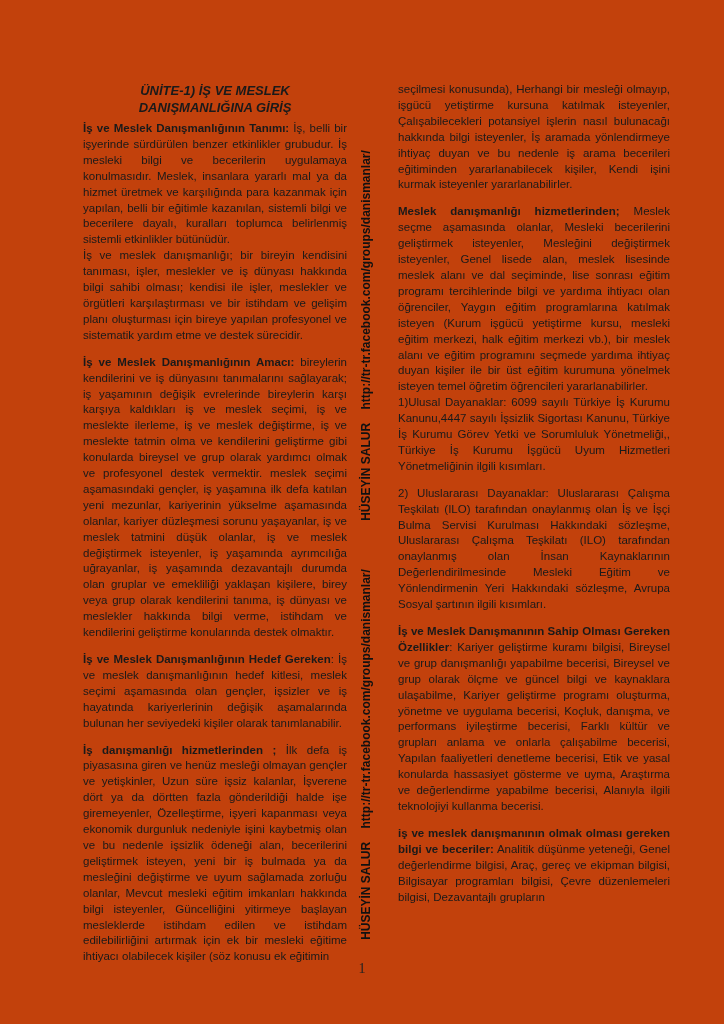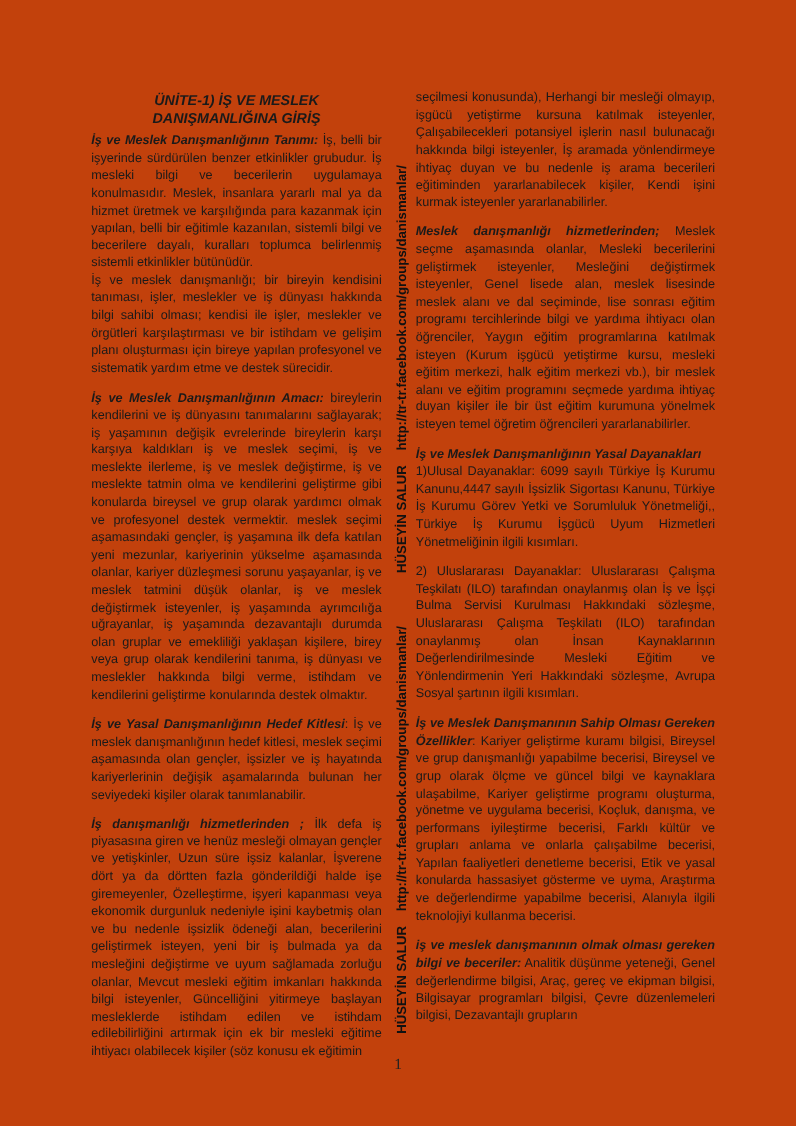--- a/index.html
+++ b/index.html
@@ -17,37 +17,36 @@
     color: #1a1a1a;
   }
   .col {
     position: absolute;
     top: 82px;
     font-size: 11.5px;
     line-height: 15.9px;
     text-align: justify;
   }
   .col-left  { left: 83px;  width: 264px; }
-  .col-right { left: 378px; width: 272px; }
+  .col-right { left: 398px; width: 272px; }
 
   .doc-title {
     font-weight: bold;
     font-style: italic;
     font-size: 13px;
     line-height: 17px;
     text-align: center;
     margin-bottom: 5px;
   }
   .para { margin: 0; }
   .para + .para, .heading + .para, .para + .heading { margin-top: 11px; }
   .para.no-gap { margin-top: 0; }
 
   .lead {
     font-weight: bold;
-    font-style: italic;
   }
   .lead-plain {
     font-weight: normal;
   }
   .heading {
     font-weight: bold;
     font-style: italic;
     margin: 0;
   }
 
@@ -86,34 +85,33 @@
     <div class="doc-title">
       <div>ÜNİTE-1) İŞ VE MESLEK DANIŞMANLIĞINA GİRİŞ</div>
     </div>
 
     <p class="para"><span class="lead">İş ve Meslek Danışmanlığının Tanımı:</span><span> İş, belli bir işyerinde sürdürülen benzer etkinlikler grubudur. İş mesleki bilgi ve becerilerin uygulamaya konulmasıdır. Meslek, insanlara yararlı mal ya da hizmet üretmek ve karşılığında para kazanmak için yapılan, belli bir eğitimle kazanılan, sistemli bilgi ve becerilere dayalı, kuralları toplumca belirlenmiş sistemli etkinlikler bütünüdür.</span></p>
 
     <p class="para no-gap"><span>İş ve meslek danışmanlığı; bir bireyin kendisini tanıması, işler, meslekler ve iş dünyası hakkında bilgi sahibi olması; kendisi ile işler, meslekler ve örgütleri karşılaştırması ve bir istihdam ve gelişim planı oluşturması için bireye yapılan profesyonel ve sistematik yardım etme ve destek sürecidir.</span></p>
 
     <p class="para"><span class="lead">İş ve Meslek Danışmanlığının Amacı:</span><span> bireylerin kendilerini ve iş dünyasını tanımalarını sağlayarak; iş yaşamının değişik evrelerinde bireylerin karşı karşıya kaldıkları iş ve meslek seçimi, iş ve meslekte ilerleme, iş ve meslek değiştirme, iş ve meslekte tatmin olma ve kendilerini geliştirme gibi konularda bireysel ve grup olarak yardımcı olmak ve profesyonel destek vermektir. meslek seçimi aşamasındaki gençler, iş yaşamına ilk defa katılan yeni mezunlar, kariyerinin yükselme aşamasında olanlar, kariyer düzleşmesi sorunu yaşayanlar, iş ve meslek tatmini düşük olanlar, iş ve meslek değiştirmek isteyenler, iş yaşamında ayrımcılığa uğrayanlar, iş yaşamında dezavantajlı durumda olan gruplar ve emekliliği yaklaşan kişilere, birey veya grup olarak kendilerini tanıma, iş dünyası ve meslekler hakkında bilgi verme, istihdam ve kendilerini geliştirme konularında destek olmaktır.</span></p>
 
-    <p class="para"><span class="lead">İş ve Yasal Danışmanlığının Hedef Kitlesi</span><span>: İş ve meslek danışmanlığının hedef kitlesi, meslek seçimi aşamasında olan gençler, işsizler ve iş hayatında kariyerlerinin değişik aşamalarında bulunan her seviyedeki kişiler olarak tanımlanabilir.</span></p>
+    <p class="para"><span class="lead">İş ve Meslek Danışmanlığının Hedef Gereken</span><span>: İş ve meslek danışmanlığının hedef kitlesi, meslek seçimi aşamasında olan gençler, işsizler ve iş hayatında kariyerlerinin değişik aşamalarında bulunan her seviyedeki kişiler olarak tanımlanabilir.</span></p>
 
     <p class="para"><span class="lead">İş danışmanlığı hizmetlerinden ;</span><span> İlk defa iş piyasasına giren ve henüz mesleği olmayan gençler ve yetişkinler, Uzun süre işsiz kalanlar, İşverene dört ya da dörtten fazla gönderildiği halde işe giremeyenler, Özelleştirme, işyeri kapanması veya ekonomik durgunluk nedeniyle işini kaybetmiş olan ve bu nedenle işsizlik ödeneği alan, becerilerini geliştirmek isteyen, yeni bir iş bulmada ya da mesleğini değiştirme ve uyum sağlamada zorluğu olanlar, Mevcut mesleki eğitim imkanları hakkında bilgi isteyenler, Güncelliğini yitirmeye başlayan mesleklerde istihdam edilen ve istihdam edilebilirliğini artırmak için ek bir mesleki eğitime ihtiyacı olabilecek kişiler (söz konusu ek eğitimin</span></p>
   </div>
 
   <div class="wm wm1"><span>HÜSEYİN SALUR    http://tr-tr.facebook.com/groups/danismanlar/</span></div>
   <div class="wm wm2"><span>HÜSEYİN SALUR    http://tr-tr.facebook.com/groups/danismanlar/</span></div>
 
   <div class="col col-right">
     <p class="para no-gap"><span>seçilmesi konusunda), Herhangi bir mesleği olmayıp, işgücü yetiştirme kursuna katılmak isteyenler, Çalışabilecekleri potansiyel işlerin nasıl bulunacağı hakkında bilgi isteyenler, İş aramada yönlendirmeye ihtiyaç duyan ve bu nedenle iş arama becerileri eğitiminden yararlanabilecek kişiler, Kendi işini kurmak isteyenler yararlanabilirler.</span></p>
 
     <p class="para"><span class="lead">Meslek danışmanlığı hizmetlerinden;</span><span> Meslek seçme aşamasında olanlar, Mesleki becerilerini geliştirmek isteyenler, Mesleğini değiştirmek isteyenler, Genel lisede alan, meslek lisesinde meslek alanı ve dal seçiminde, lise sonrası eğitim programı tercihlerinde bilgi ve yardıma ihtiyacı olan öğrenciler, Yaygın eğitim programlarına katılmak isteyen (Kurum işgücü yetiştirme kursu, mesleki eğitim merkezi, halk eğitim merkezi vb.), bir meslek alanı ve eğitim programını seçmede yardıma ihtiyaç duyan kişiler ile bir üst eğitim kurumuna yönelmek isteyen temel öğretim öğrencileri yararlanabilirler.</span></p>
 
-    <p class="heading">İş ve Meslek Danışmanlığının Yasal Dayanakları</p>
 
     <p class="para no-gap"><span class="lead-plain">1)Ulusal Dayanaklar:</span><span> 6099 sayılı Türkiye İş Kurumu Kanunu,4447 sayılı İşsizlik Sigortası Kanunu, Türkiye İş Kurumu Görev Yetki ve Sorumluluk Yönetmeliği,, Türkiye İş Kurumu İşgücü Uyum Hizmetleri Yönetmeliğinin ilgili kısımları.</span></p>
 
     <p class="para"><span class="lead-plain">2) Uluslararası Dayanaklar</span><span>: Uluslararası Çalışma Teşkilatı (ILO) tarafından onaylanmış olan İş ve İşçi Bulma Servisi Kurulması Hakkındaki sözleşme, Uluslararası Çalışma Teşkilatı (ILO) tarafından onaylanmış olan İnsan Kaynaklarının Değerlendirilmesinde Mesleki Eğitim ve Yönlendirmenin Yeri Hakkındaki sözleşme, Avrupa Sosyal şartının ilgili kısımları.</span></p>
 
     <p class="para"><span class="lead">İş ve Meslek Danışmanının Sahip Olması Gereken Özellikler</span><span>: Kariyer geliştirme kuramı bilgisi, Bireysel ve grup danışmanlığı yapabilme becerisi, Bireysel ve grup olarak ölçme ve güncel bilgi ve kaynaklara ulaşabilme, Kariyer geliştirme programı oluşturma, yönetme ve uygulama becerisi, Koçluk, danışma, ve performans iyileştirme becerisi, Farklı kültür ve grupları anlama ve onlarla çalışabilme becerisi, Yapılan faaliyetleri denetleme becerisi, Etik ve yasal konularda hassasiyet gösterme ve uyma, Araştırma ve değerlendirme yapabilme becerisi, Alanıyla ilgili teknolojiyi kullanma becerisi.</span></p>
 
     <p class="para"><span class="lead">iş ve meslek danışmanının olmak olması gereken bilgi ve beceriler:</span><span> Analitik düşünme yeteneği, Genel değerlendirme bilgisi, Araç, gereç ve ekipman bilgisi, Bilgisayar programları bilgisi, Çevre düzenlemeleri bilgisi, Dezavantajlı grupların</span></p>
   </div>
 

